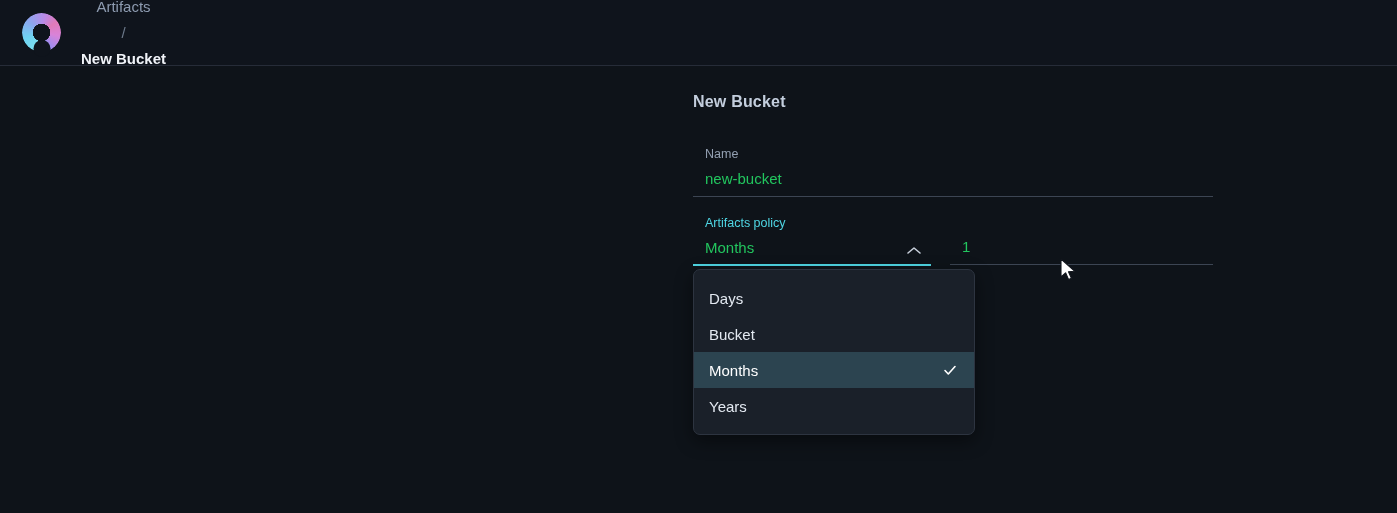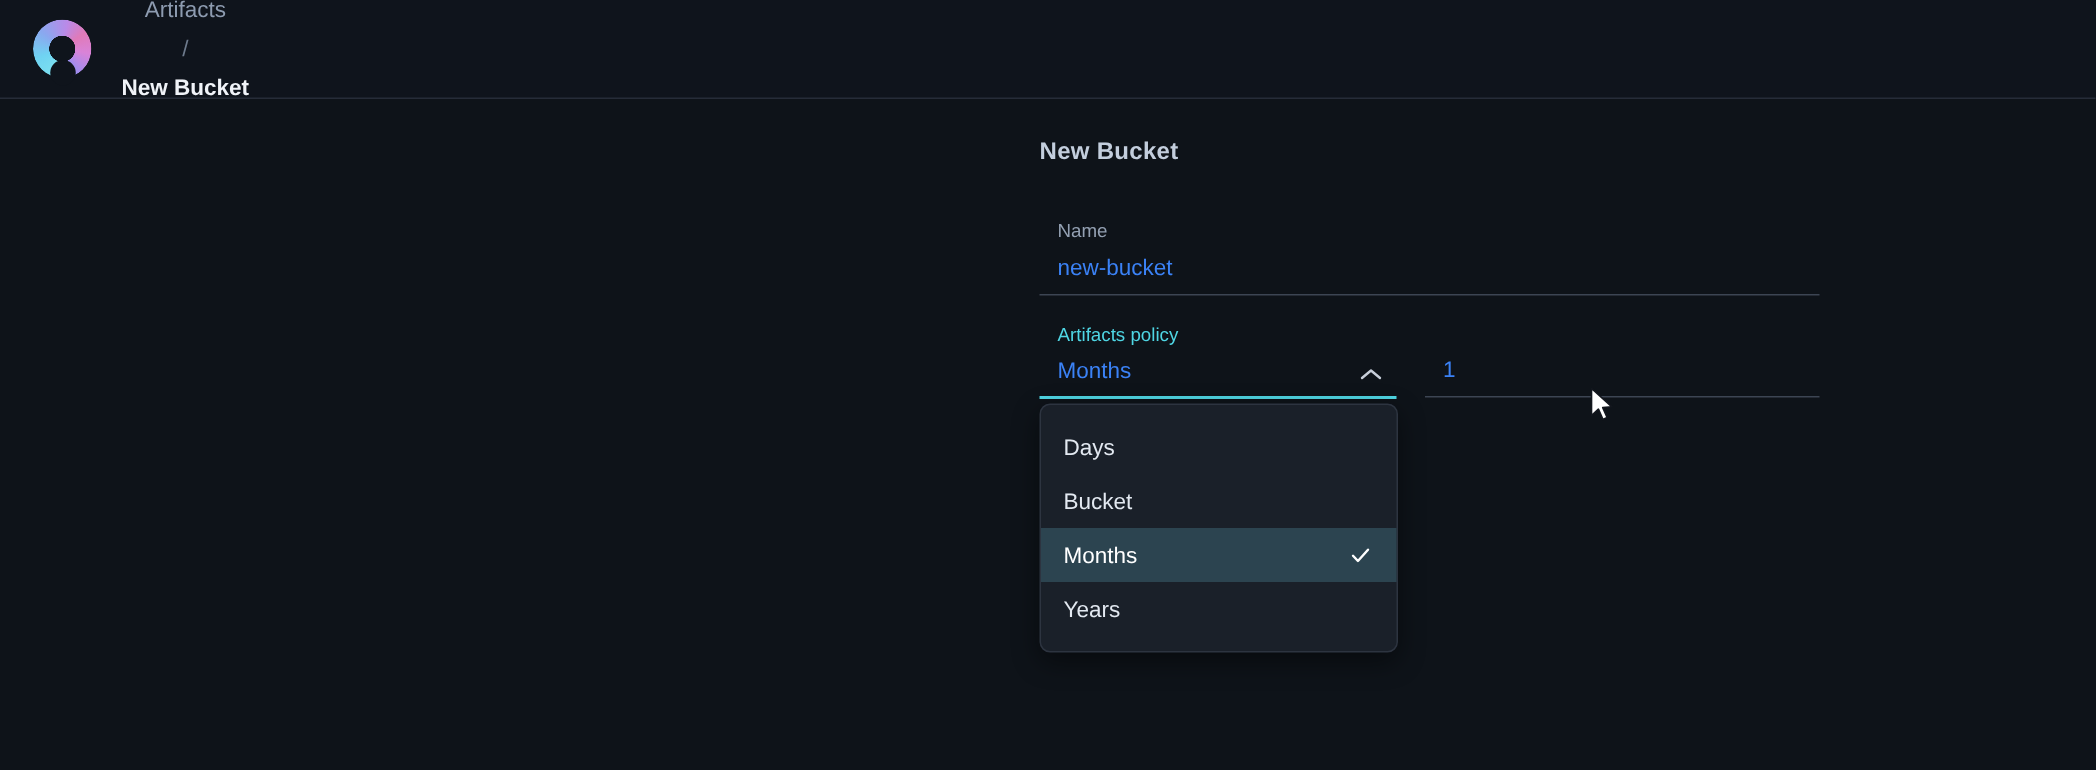--- a/index.html
+++ b/index.html
@@ -91,21 +91,21 @@
     padding-bottom: 7px;
   }
   .field-label {
     font-size: 12.5px;
     color: #93a0b2;
     padding-left: 12px;
   }
   .field-label.accent { color: #4fd6e4; }
   .field-value {
     font-size: 15px;
-    color: #3b82f6;
+    color: #22c55e;
     padding-left: 12px;
     margin-top: 8px;
     line-height: 20px;
   }
 
   
   .field-row {
     position: absolute;
     left: 0;
     top: 123px;
@@ -133,21 +133,21 @@
     width: 18px;
     height: 12px;
     color: #c7ced9;
   }
 
   
   .dropdown {
     position: absolute;
     left: 693px;
     top: 269px;
-    width: 239px;
+    width: 282px;
     background: #1a2029;
     border: 1px solid #2d3440;
     border-radius: 7px;
     padding: 10px 0;
     box-shadow: 0 6px 18px rgba(0,0,0,.45);
   }
   .opt {
     height: 36px;
     display: flex;
     align-items: center;

